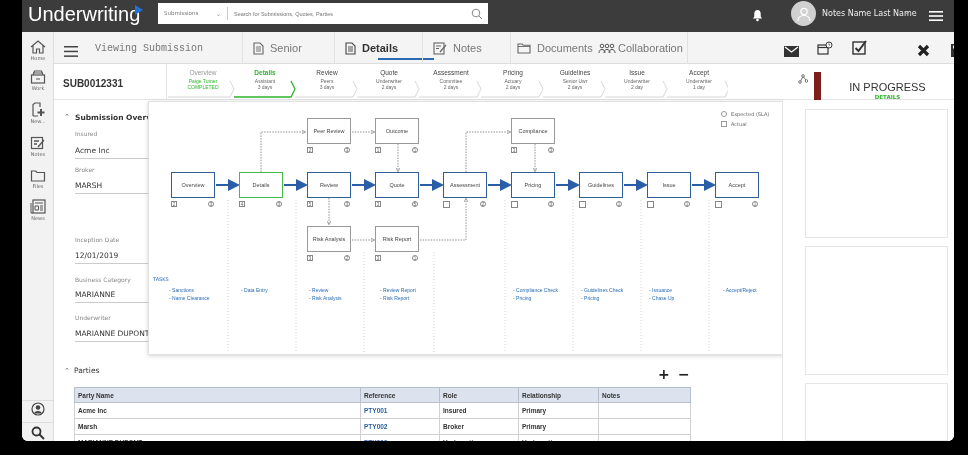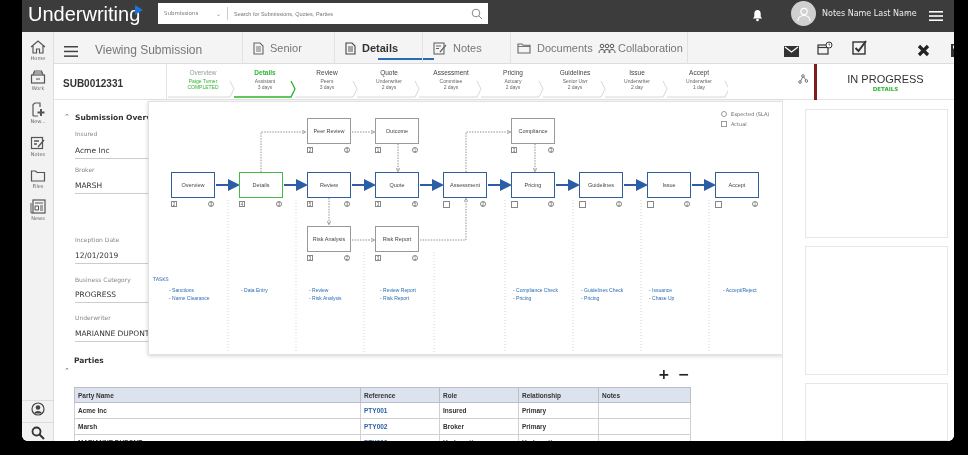--- a/index.html
+++ b/index.html
@@ -16,37 +16,37 @@
 .bell{position:absolute;left:730px;top:7px}
 .avatar{position:absolute;left:769px;top:1px;width:25px;height:25px;border-radius:50%;background:#d0d0d0;display:flex;align-items:center;justify-content:center}
 .username{position:absolute;left:800px;top:9px;font-size:8px;color:#eee}
 .user-chev{position:absolute;left:882px;top:8px;font-size:7px;color:#bbb}
 .topmenu{position:absolute;left:907px;top:7px}
 .leftnav{position:absolute;left:0;top:32px;width:32px;height:409px;background:#f2f2f2;border-right:1px solid #ddd}
 .nav-item{position:absolute;left:0;width:32px;display:flex;flex-direction:column;align-items:center}
 .nav-label{font-size:5px;color:#666;margin-top:1px}
 .toolbar{position:absolute;left:32px;top:32px;width:900px;height:32px;background:#f4f4f4;border-bottom:1px solid #ddd}
 .tb-burger{position:absolute;left:10px;top:10px}
-.viewing{position:absolute;left:41px;top:11px;font-size:12px;color:#777;font-family:Liberation Sans, sans-serif}
+.viewing{position:absolute;left:41px;top:11px;font-size:10px;color:#777;font-family:Liberation Mono, monospace}
 .tab{position:absolute;top:0;height:32px;display:flex;align-items:center;font-size:11px;color:#777;font-family:"Liberation Sans",sans-serif;border-left:1px solid #e2e2e2;padding-left:10px}
 .tab svg{margin-right:6px}
 .tab.active{color:#333;font-weight:bold}
 .tab-underline{position:absolute;left:324px;top:26px;width:56px;height:2px;background:#2a6cb4}
 .tb-icon{position:absolute;top:8px}
 .subbar{position:absolute;left:32px;top:64px;width:900px;height:36px;background:#fff;border-bottom:1px solid #e4e4e4}
 .subid{position:absolute;left:9px;top:14px;font-size:10px;font-weight:bold;color:#333;font-family:"Liberation Sans",sans-serif}
 .subdiv{position:absolute;left:112px;top:0;width:1px;height:36px;background:#e4e4e4}
 .stage{position:absolute;top:5px;width:70px;text-align:center;font-family:"Liberation Sans",sans-serif}
 .stage .sn{font-size:6.5px;color:#444}
 .stage .sa{font-size:5px;color:#666;margin-top:2px}
 .stage .sd{font-size:5px;color:#666}
 .stage.done .sn{color:#999}
 .stage.done .sa,.stage.done .sd{color:#2db52d}
 .stage.cur .sn{color:#2db52d;font-weight:bold}
-.status-box{position:absolute;left:760px;top:0;width:140px;height:36px;border-left:3px solid #7f1d1d;text-align:center}
+.status-box{position:absolute;left:760px;top:8px;width:140px;height:36px;border-left:7px solid #7f1d1d;text-align:center}
 .status-title{font-size:11px;color:#333;margin-top:9px;font-family:"Liberation Sans",sans-serif}
 .status-sub{font-size:5.5px;color:#2db52d;font-weight:bold;margin-top:1px}
 .workflow-icon{position:absolute;left:744px;top:5px}
 .leftpanel{position:absolute;left:32px;top:100px;width:118px;height:260px}
 .sec-title{position:absolute;font-size:7.5px;font-weight:bold;color:#333}
 .flabel{position:absolute;left:21px;font-size:6px;color:#888}
 .fvalue{position:absolute;left:21px;width:96px;font-size:7.5px;color:#333;border-bottom:1px solid #ccc;padding-bottom:3px}
 .ins-box{position:absolute;left:10px;top:112px;width:108px;height:18px;background:#eef0f6;font-size:7.5px;font-weight:bold;color:#333;padding:4px 0 0 11px}
 .diagram{position:absolute;left:126px;top:101px;width:636px;height:254px;background:#fff;border:1px solid #e2e2e2;box-shadow:0 1px 4px rgba(0,0,0,0.18)}
 .node{position:absolute;width:44px;height:26px;background:#fff;border:1.3px solid #4a6f9a;font-size:5.5px;color:#444;display:flex;align-items:center;justify-content:center;font-family:"Liberation Sans",sans-serif}
@@ -58,21 +58,21 @@
 .sq.empty{width:7px;height:7px}
 .circ{display:inline-block;width:6px;height:6px;border:0.6px solid #888;border-radius:50%;text-align:center;line-height:6px;font-size:4.5px;color:#666}
 .legend{position:absolute;left:572px;top:9px;font-size:5px;color:#666}
 .legend div{display:flex;align-items:center;margin-bottom:4px}
 .legend .lc{width:6px;height:6px;border:0.6px solid #999;border-radius:50%;margin-right:4px}
 .legend .ls{width:6px;height:6px;border:0.6px solid #999;margin-right:4px}
 .tasks-label{position:absolute;left:4px;top:174px;font-size:5px;color:#2a6cb4}
 .task{position:absolute;font-size:5px;color:#2a6cb4;line-height:8px;font-family:"Liberation Sans",sans-serif}
 .rightcol{position:absolute;left:760px;top:100px;width:172px;height:341px;background:#fff;border-left:1px solid #e4e4e4}
 .card{position:absolute;left:22px;width:143px;border:1px solid #e6e6e6;background:#fff}
-.parties-title{position:absolute;left:42px;top:356px;font-size:7.5px;font-weight:bold;color:#333}
+.parties-title{position:absolute;left:42px;top:366px;font-size:7.5px;font-weight:normal;color:#333}
 .pm{position:absolute;top:366px;font-size:14px;font-weight:bold;color:#222}
 table.parties{position:absolute;left:52px;top:387px;width:617px;border-collapse:collapse;font-size:6.5px;font-family:"Liberation Sans",sans-serif}
 table.parties th{background:#dde3ee;border:1px solid #b8bfcc;text-align:left;padding:3px 3px;color:#333;font-weight:bold;height:15px}
 table.parties td{border:1px solid #d0d0d0;padding:3px 3px;color:#333;font-weight:bold;height:16px}
 table.parties td.ref{color:#2a5fa8}
 .bottomnav{position:absolute;left:0;width:32px;display:flex;justify-content:center}
 </style>
 </head>
 <body>
 
@@ -333,21 +333,21 @@
   <div class="leftpanel">
     <span style="position:absolute;left:10px;top:13px;font-size:7px;color:#666">⌃</span>
     <div class="sec-title" style="left:21px;top:13px;white-space:nowrap">Submission Overview</div>
     <div class="flabel" style="top:30px">Insured</div>
     <div class="fvalue" style="top:46px">Acme Inc</div>
     <div class="flabel" style="top:66px">Broker</div>
     <div class="fvalue" style="top:81px">MARSH</div>
     <div class="flabel" style="top:136px">Inception Date</div>
     <div class="fvalue" style="top:151px">12/01/2019</div>
     <div class="flabel" style="top:176px">Business Category</div>
-    <div class="fvalue" style="top:190px">PROGRESS</div>
+    <div class="fvalue" style="top:190px">MARIANNE</div>
     <div class="flabel" style="top:214px">Underwriter</div>
     <div class="fvalue" style="top:229px;white-space:nowrap;overflow:hidden">MARIANNE DUPONT</div>
   </div>
 
   <div class="diagram">
     <svg style="position:absolute;left:0;top:0" width="636" height="254">
       <defs>
         <marker id="ah" markerWidth="6" markerHeight="6" refX="5" refY="3" orient="auto">
             <path d="M0 0L6 3L0 6z" fill="#2a5fa8"></path>
           </marker>

